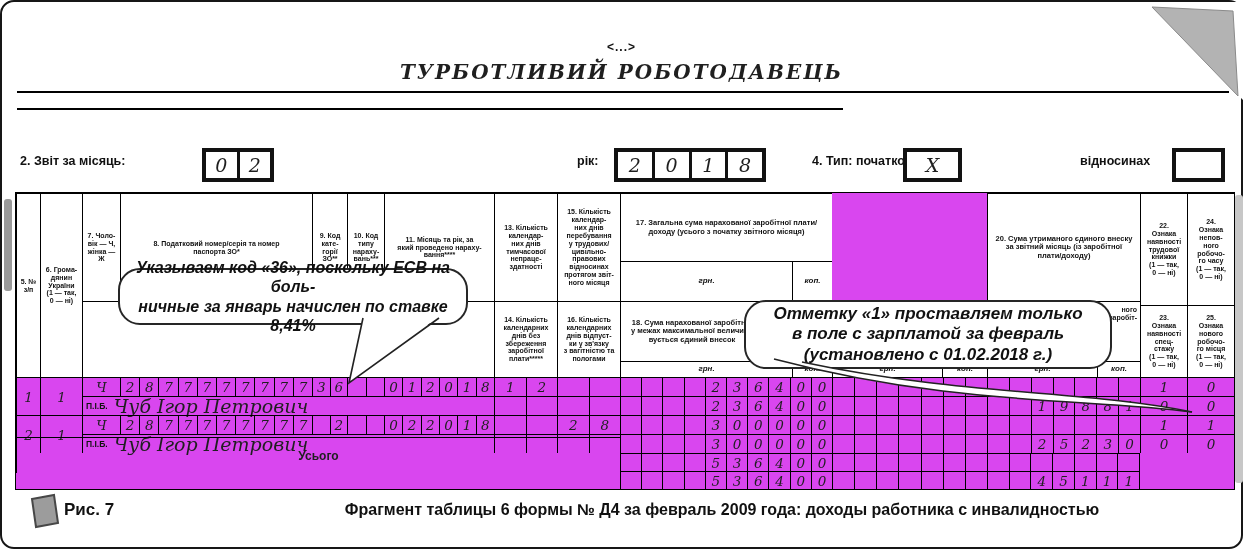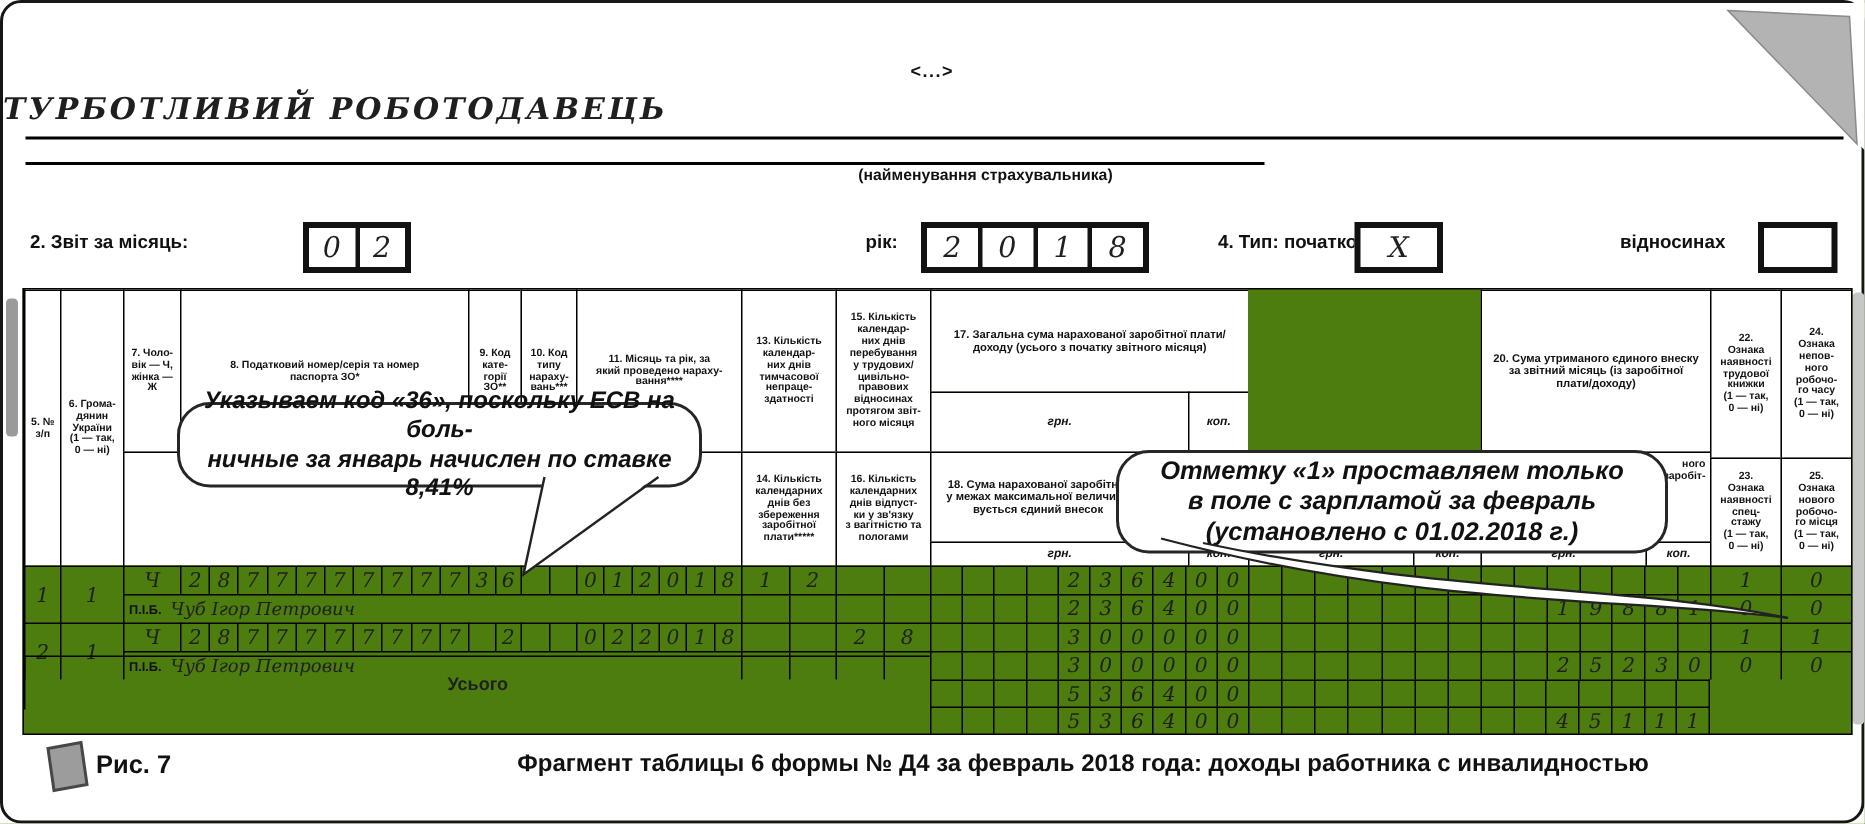--- a/index.html
+++ b/index.html
@@ -2,64 +2,63 @@
 <html><head>
 <meta charset="utf-8">
 <style>
   html,body{margin:0;padding:0;background:#fff;}
   .card{position:relative;width:1243px;height:549px;background:#fff;border:2.5px solid #161616;
         border-radius:14px;box-sizing:border-box;font-family:"Liberation Sans",sans-serif;color:#111;}
   .abs{position:absolute;}
   .hw{font-family:"DejaVu Serif",serif;font-style:italic;color:#1f1f1f;}
   .title{top:12px;left:0;width:100%;text-align:center;font-weight:700;font-size:17px;}
   .ellipsis{top:38px;left:0;width:100%;text-align:center;font-size:12px;font-weight:700;letter-spacing:1px;}
-  .insurer{top:58px;left:0;width:100%;font-size:20px;font-weight:700;letter-spacing:2px;}
+  .insurer{top:58px;left:0;width:100%;text-align:center;font-size:20px;font-weight:700;letter-spacing:2px;}
   .rule{background:#000;height:2px;}
   .hint{top:109px;left:355px;width:600px;text-align:center;font-size:10.5px;font-weight:700;}
   .lbl{font-size:12.5px;font-weight:700;white-space:nowrap;}
   .bigbox{height:34px;border:4px solid #121212;box-sizing:border-box;display:flex;background:#fff;}
   .dc{flex:1 1 0;display:flex;align-items:center;justify-content:center;font-family:"DejaVu Serif",serif;
       font-style:italic;font-size:13.5px;color:#1f1f1f;box-sizing:border-box;border-left:1px solid #000;overflow:hidden;}
   [data-cells]>.dc:first-child{border-left:0;}
   .bigbox .dc{border-left:3px solid #121212;font-size:19px;}
   .bigbox .dc:first-child{border-left:0;}
   .tbl{position:absolute;left:13px;top:190px;width:1218px;height:296px;border:1.5px solid #000;
-       box-sizing:content-box;background:#4d7c0f;z-index:10;}
+       box-sizing:content-box;background:#d946ef;z-index:10;}
   .hc{position:absolute;box-sizing:border-box;border-left:1px solid #000;border-top:1px solid #000;
       display:flex;align-items:center;justify-content:center;text-align:center;white-space:pre-line;
       font-weight:700;font-size:7px;line-height:1.12;padding:1px;background:#fff;}
   .hc.big{font-size:7.5px;}
   .hc.money{font-size:8px;font-style:italic;}
   .seg{position:absolute;box-sizing:border-box;display:flex;border-left:1px solid #000;border-top:1px solid #000;}
   .sc{position:absolute;box-sizing:border-box;border-left:1px solid #000;border-top:1px solid #000;
       display:flex;align-items:center;justify-content:center;font-family:"DejaVu Serif",serif;
       font-style:italic;font-size:13.5px;color:#1f1f1f;}
   .namecell{position:absolute;box-sizing:border-box;border-left:1px solid #000;border-top:1px solid #000;
       display:flex;align-items:center;padding-left:3px;gap:6px;}
   .piblbl{font-size:8.5px;font-weight:700;font-family:"Liberation Sans",sans-serif;}
-  .namehw{font-size:12px;}
+  .namehw{font-size:19px;}
   .totlbl{font-family:"Liberation Sans",sans-serif;font-style:normal;font-weight:700;font-size:12px;}
   .callout{position:absolute;background:#fff;border:2.5px solid #262626;border-radius:22px;display:flex;
       align-items:center;justify-content:center;text-align:center;white-space:pre-line;
       font-style:italic;font-weight:700;line-height:1.2;z-index:30;}
   .caption-fig{font-weight:700;font-size:17px;}
   .caption-text{font-weight:700;font-size:16px;text-align:center;}
   .sidebar-l{left:2px;top:197px;width:8px;height:92px;background:#9a9a9a;border-radius:3px;z-index:5;}
   .sidebar-r{left:1233px;top:193px;width:8px;height:288px;background:#c7c7c7;border-radius:3px;z-index:5;}
 </style>
 </head>
 <body>
 
 <div class="card">
 
   <div class="abs ellipsis">&lt;...&gt;</div>
   <div class="abs insurer hw">ТУРБОТЛИВИЙ РОБОТОДАВЕЦЬ</div>
   <div class="abs rule" style="left:15px;top:89px;width:1212px;"></div>
   <div class="abs rule" style="left:15px;top:106px;width:826px;"></div>
-  <div class="abs hint">(найменування страхувальника)</div>
 
   <span class="abs lbl" style="left:18px;top:152px;">2. Звіт за місяць:</span>
   <div class="abs bigbox" style="left:200px;top:146px;width:72px;" data-cells="report_line.month_value">
       <div class="dc">0</div>
       <div class="dc">2</div>
     </div>
   <span class="abs lbl" style="left:575px;top:152px;">рік:</span>
   <div class="abs bigbox" style="left:612px;top:146px;width:152px;" data-cells="report_line.year_value">
       <div class="dc">2</div>
       <div class="dc">0</div>
@@ -474,21 +473,21 @@
       </div>
   </div>
 
   <div class="callout" style="left:116px;top:266px;width:346px;height:53px;font-size:16px;">Указываем код «36», поскольку ЕСВ на боль-
 ничные за январь начислен по ставке 8,41%</div>
   <div class="callout" style="left:742px;top:298px;width:364px;height:65px;font-size:17px;">Отметку «1» проставляем только
 в поле с зарплатой за февраль
 (установлено с 01.02.2018 г.)</div>
 
   <span class="abs caption-fig" style="left:62px;top:498px;">Рис. 7</span>
-  <div class="abs caption-text" style="left:230px;top:499px;width:980px;">Фрагмент таблицы 6 формы № Д4 за февраль 2018 года: доходы работника с инвалидностью</div>
+  <div class="abs caption-text" style="left:230px;top:499px;width:980px;">Фрагмент таблицы 6 формы № Д4 за февраль 2009 года: доходы работника с инвалидностью</div>
 
   <div class="abs sidebar-l"></div>
   <div class="abs sidebar-r"></div>
 
   <svg class="abs" style="left:0;top:0;width:1243px;height:549px;z-index:40;pointer-events:none;" viewBox="0 0 1243 549">
     <g>
       <polygon points="1146,0 1243,0 1243,100" fill="#ffffff"></polygon>
       <polygon points="1150,5 1231,9 1236,94" fill="#b3b3b3" stroke="#8a8a8a" stroke-width="1"></polygon>
     </g>
     <g>

